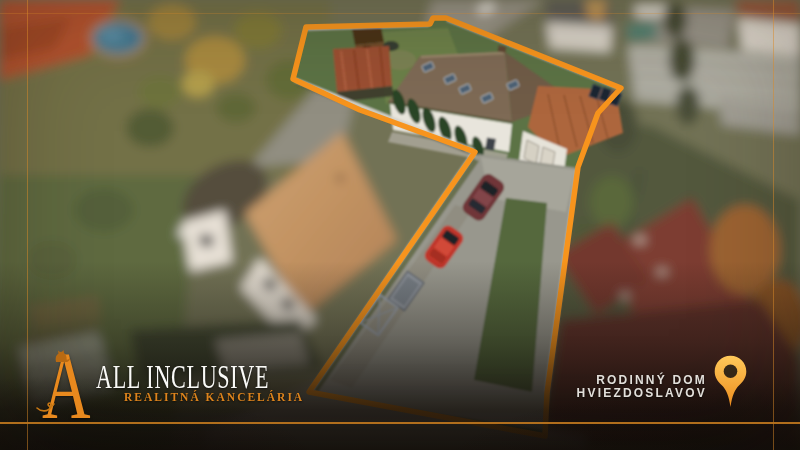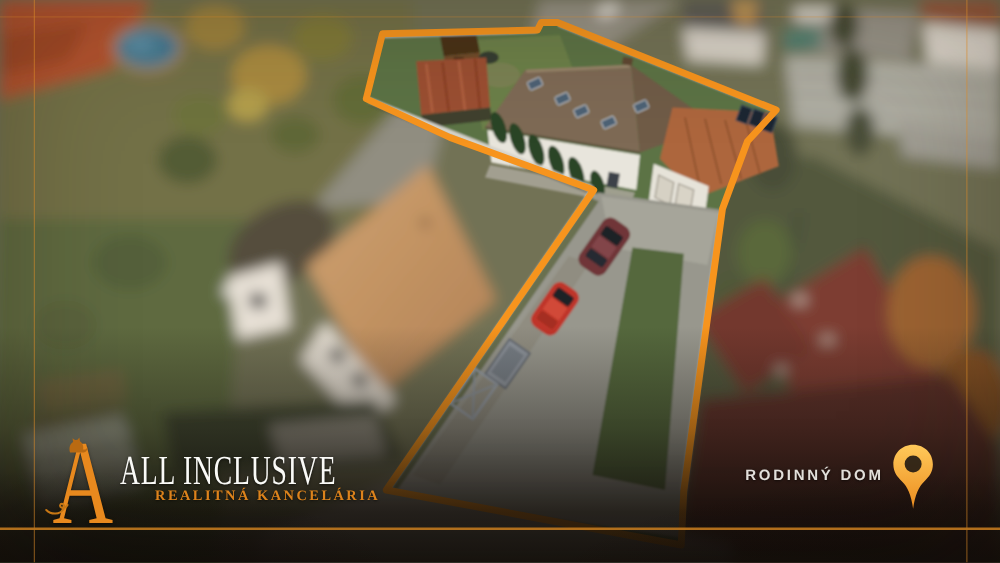--- a/index.html
+++ b/index.html
@@ -247,19 +247,20 @@
   </svg>
   <svg class="flourish" width="22" height="14" viewBox="0 0 22 14">
     <path d="M1 8 C5 12 12 12 15 7 C16 5 15 3 13.5 3 C12 3 11.5 5 13 6 C14.5 7 17 6 18 4" stroke="#c77714" stroke-width="1.6" fill="none" stroke-linecap="round"></path>
   </svg>
   <div class="company-name serif">ALL INCLUSIVE</div>
   <div class="company-tagline serif">REALITNÁ KANCELÁRIA</div>
 
 
   <div class="loc-text">
     <div>RODINNÝ DOM</div>
+    <div>HVIEZDOSLAVOV</div>
   </div>
   <svg class="pin" width="33" height="53" viewBox="0 0 33 53">
     <path d="M16.5 0.8 C7.2 0.8 0.7 7.9 0.7 16.6 C0.7 22.4 3.6 26.3 7.8 30.3 C11.9 34.2 14.9 40.5 16.5 52 C18.1 40.5 21.1 34.2 25.2 30.3 C29.4 26.3 32.3 22.4 32.3 16.6 C32.3 7.9 25.8 0.8 16.5 0.8 Z" fill="url(#pinGrad)"></path>
     <circle cx="16.5" cy="16.2" r="6.8" fill="#241b14" opacity=".92"></circle>
   </svg>
 
 </div>
 
 </body></html>

